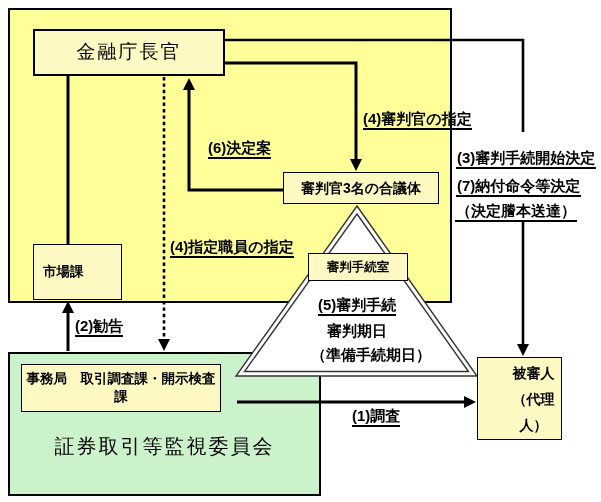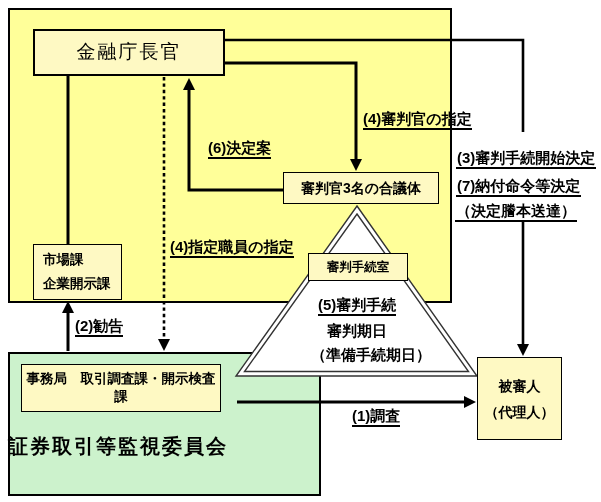--- a/index.html
+++ b/index.html
@@ -17,26 +17,26 @@
     font-weight:bold;font-size:14px;line-height:1.3;
   }
   .node.chokan{left:33px;top:29px;width:192px;height:47px;border-width:2px;
     font-size:19px;font-weight:normal;letter-spacing:2px;}
   .node.panel{left:283px;top:172px;width:156px;height:32px;}
   .node.shijo{left:33px;top:244px;width:89px;height:56px;
     flex-direction:column;align-items:flex-start;justify-content:center;
     padding-left:9px;text-align:left;font-size:13.5px;line-height:24px;}
   .node.secretariat{left:21px;top:364px;width:200px;height:48px;font-size:13.5px;}
   .node.respondent{left:477px;top:357px;width:85px;height:83px;
-    flex-direction:column;line-height:26px;}
+    flex-direction:column;line-height:26px;padding-left:28px;}
   .node.hearing-office{left:308px;top:253px;width:100px;height:28px;
     border-width:1.2px;font-size:12.5px;}
   .sesc-title{
-    position:absolute;left:8px;top:433px;width:313px;
-    font-size:20px;letter-spacing:2px;font-weight:bold;
+    position:absolute;left:8px;top:433px;width:313px;text-align:center;
+    font-size:20px;letter-spacing:2px;font-weight:normal;
   }
   .lbl{position:absolute;font-size:15px;font-weight:bold;white-space:nowrap;line-height:1.15;}
   .lbl.u{border-bottom:2px solid #000;padding-bottom:1px;}
   .lbl.wbg{background:#ffffff;padding-left:1px;padding-right:1px;}
   .tri-lbl{position:absolute;font-size:15px;font-weight:bold;white-space:nowrap;}
 </style>
 </head>
 <body>
 
 <div class="canvas">
@@ -70,21 +70,20 @@
     <path d="M237,402 L466,402" stroke="#000" stroke-width="3" fill="none"></path>
     <polygon points="476,402 464,396 464,408" fill="#000"></polygon>
   </svg>
 
   <div class="node chokan">金融庁長官</div>
 
   <div class="node panel">審判官3名の合議体</div>
 
   <div class="node shijo">
     <div>市場課</div>
-    <div>企業開示課</div>
   </div>
 
   <div class="node secretariat">事務局　取引調査課・開示検査課</div>
 
   <div class="sesc-title">証券取引等監視委員会</div>
 
   <div class="node respondent">
     <div>被審人</div>
     <div>（代理人）</div>
   </div>

